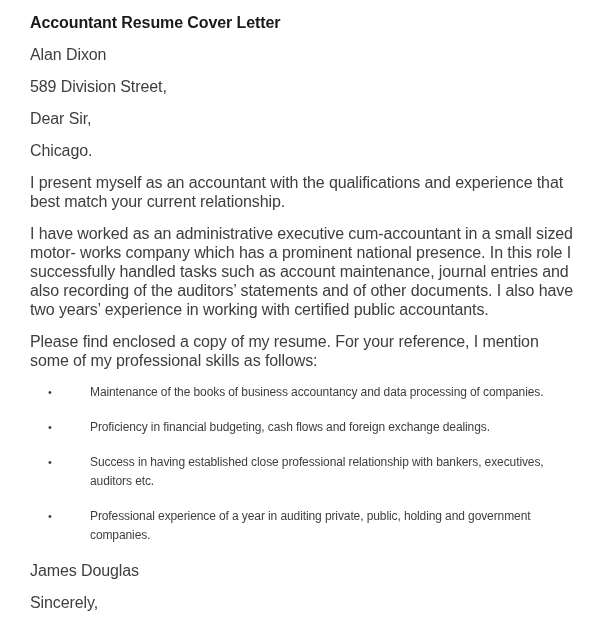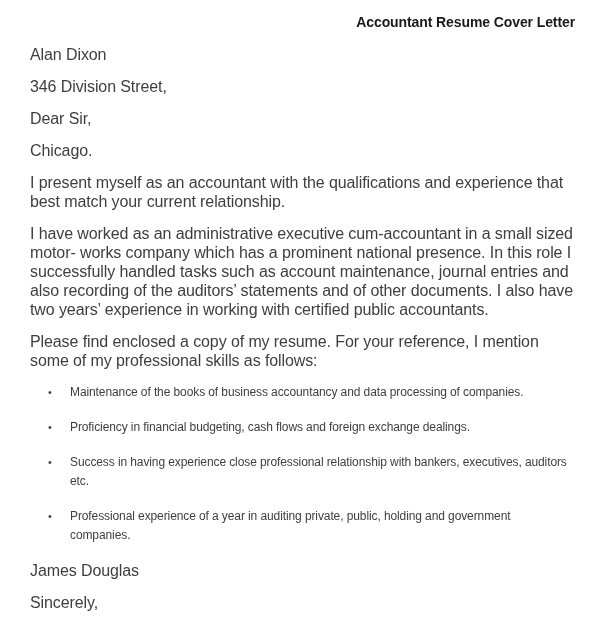--- a/index.html
+++ b/index.html
@@ -14,22 +14,22 @@
     font-family: "Liberation Sans", sans-serif;
   }
   .page {
     box-sizing: border-box;
     width: 604px;
     height: 617px;
     padding: 13px 29px 0 30px;
     background: #ffffff;
   }
   .doc-title {
-    text-align: right;
-    font-size: 14px;
+    text-align: left;
+    font-size: 16px;
     font-weight: 700;
     color: #1a1a1a;
     line-height: 19px;
     margin: 0 0 13px 0;
     letter-spacing: -0.1px;
   }
   p.doc-text {
     margin: 0 0 13px 0;
     font-size: 16px;
     line-height: 19px;
@@ -53,32 +53,33 @@
   ul.skills .bullet {
     flex: 0 0 22px;
     margin-left: 18px;
     font-size: 11px;
     line-height: 19px;
     color: #3e3e3e;
   }
   ul.skills .skill-text {
     flex: 1 1 auto;
     padding-right: 2px;
+    margin-left: 20px;
   }
 </style>
 </head>
 <body>
 
 <div class="page">
 
   <div class="doc-title">Accountant Resume Cover Letter</div>
 
   <p class="doc-text">Alan Dixon</p>
 
-  <p class="doc-text">346 Division Street,</p>
+  <p class="doc-text">589 Division Street,</p>
 
   <p class="doc-text">Dear Sir,</p>
 
   <p class="doc-text">Chicago.</p>
 
   <p class="doc-text">I present myself as an accountant with the qualifications and experience that best match your current relationship.</p>
 
   <p class="doc-text">I have worked as an administrative executive cum-accountant in a small sized motor- works company which has a prominent national presence. In this role I successfully handled tasks such as account maintenance, journal entries and also recording of the auditors’ statements and of other documents. I also have two years’ experience in working with certified public accountants.</p>
 
   <p class="doc-text">Please find enclosed a copy of my resume. For your reference, I mention some of my professional skills as follows:</p>
@@ -87,21 +88,21 @@
     <li>
       <span class="bullet">•</span>
       <span class="skill-text">Maintenance of the books of business accountancy and data processing of companies.</span>
     </li>
     <li>
       <span class="bullet">•</span>
       <span class="skill-text">Proficiency in financial budgeting, cash flows and foreign exchange dealings.</span>
     </li>
     <li>
       <span class="bullet">•</span>
-      <span class="skill-text">Success in having experience close professional relationship with bankers, executives, auditors etc.</span>
+      <span class="skill-text">Success in having established close professional relationship with bankers, executives, auditors etc.</span>
     </li>
     <li>
       <span class="bullet">•</span>
       <span class="skill-text">Professional experience of a year in auditing private, public, holding and government companies.</span>
     </li>
   </ul>
 
   <p class="doc-text">James Douglas</p>
 
   <p class="doc-text">Sincerely,</p>

